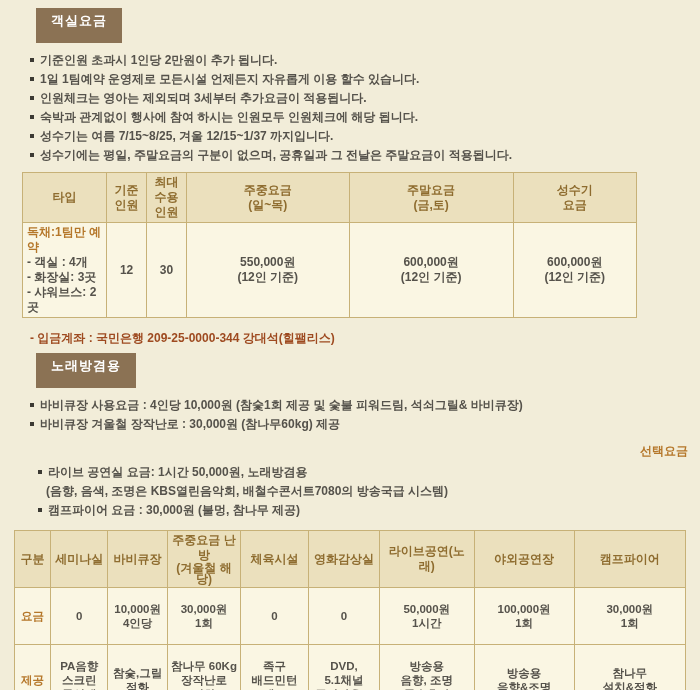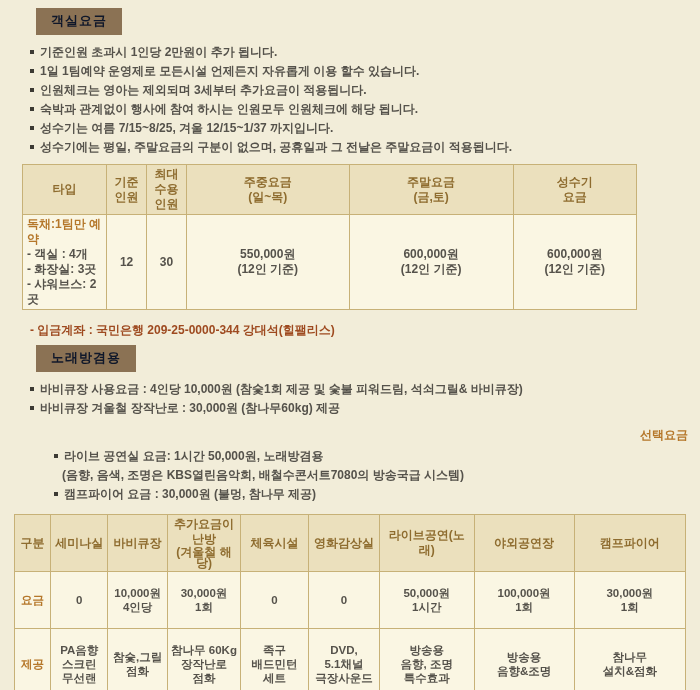--- a/index.html
+++ b/index.html
@@ -19,22 +19,22 @@
     width:700px;height:690px;overflow:hidden;
     background:var(--bg);
     color:var(--body-text);
     font-family:"Liberation Sans", sans-serif;
     font-size:12px;font-weight:bold;
   }
   .badge{
     display:inline-block;
     margin:8px 0 0 36px;
     background:var(--badge-bg);
-    color:#0f172a;
-    padding:4px 15px 5px;
+    color:#ffffff;
+    padding:4px 15px 13px;
     font-size:13px;
     letter-spacing:1px;
   }
   ul.notes{list-style:none;margin:11px 0 0 30px;padding:0;}
   ul.notes li{display:flex;align-items:flex-start;margin-bottom:6px;line-height:13px;}
   .bullet{width:4px;height:4px;background:#3c3a33;margin:4px 6px 0 0;flex:none;}
   table{border-collapse:collapse;background:var(--cell-bg);table-layout:fixed;}
   th,td{
     border:1px solid var(--border);
     text-align:center;vertical-align:middle;
@@ -44,21 +44,21 @@
   }
   th{background:var(--head-bg);color:var(--head-text);font-size:12px;font-weight:bold;}
   th .sub{display:block;font-size:12px;line-height:11px;}
   .room-table{margin:10px 0 0 22px;width:615px;}
   .room-table thead tr{height:48px;}
   .room-table tbody tr{height:72px;}
   .type-cell{text-align:left;padding-left:4px;line-height:15px;}
   .type-title{color:var(--accent);display:block;}
   .deposit{margin:13px 0 0 30px;color:var(--deposit);line-height:14px;}
   .subhead{margin:13px 12px 0 30px;color:var(--accent);line-height:14px;text-align:right;}
-  ul.options{list-style:none;margin:8px 0 0 54px;padding:0;}
+  ul.options{list-style:none;margin:8px 0 0 38px;padding:0;}
   ul.options li{display:flex;align-items:flex-start;margin-bottom:6px;line-height:13px;}
   ul.options li.cont{margin-left:8px;}
   .facility-table{margin:13px 0 0 14px;width:672px;}
   .facility-table thead tr{height:38px;}
   .facility-table tr.fee-row{height:57px;}
   .facility-table tr.provide-row{height:70px;}
   .facility-table td{font-size:11.5px;line-height:14px;}
   .row-label{color:var(--accent);font-size:12px;}
 </style>
 </head>
@@ -178,21 +178,21 @@
       <col style="width:10.6%">
     <col style="width:14.1%">
       <col style="width:14.9%">
       <col style="width:16.6%">
   </colgroup>
   <thead>
     <tr>
       <th><span>구분</span><span class="sub"></span></th>
       <th><span>세미나실</span><span class="sub"></span></th>
       <th><span>바비큐장</span><span class="sub"></span></th>
-      <th><span>추가요금이 난방</span><span class="sub">(겨울철 해당)</span></th>
+      <th><span>주중요금 난방</span><span class="sub">(겨울철 해당)</span></th>
       <th><span>체육시설</span><span class="sub"></span></th>
       <th><span>영화감상실</span><span class="sub"></span></th>
       <th><span>라이브공연(노래)</span><span class="sub"></span></th>
       <th><span>야외공연장</span><span class="sub"></span></th>
       <th><span>캠프파이어</span><span class="sub"></span></th>
     </tr>
   </thead>
   <tbody>
     <tr class="fee-row">
       <td class="row-label">요금</td>

